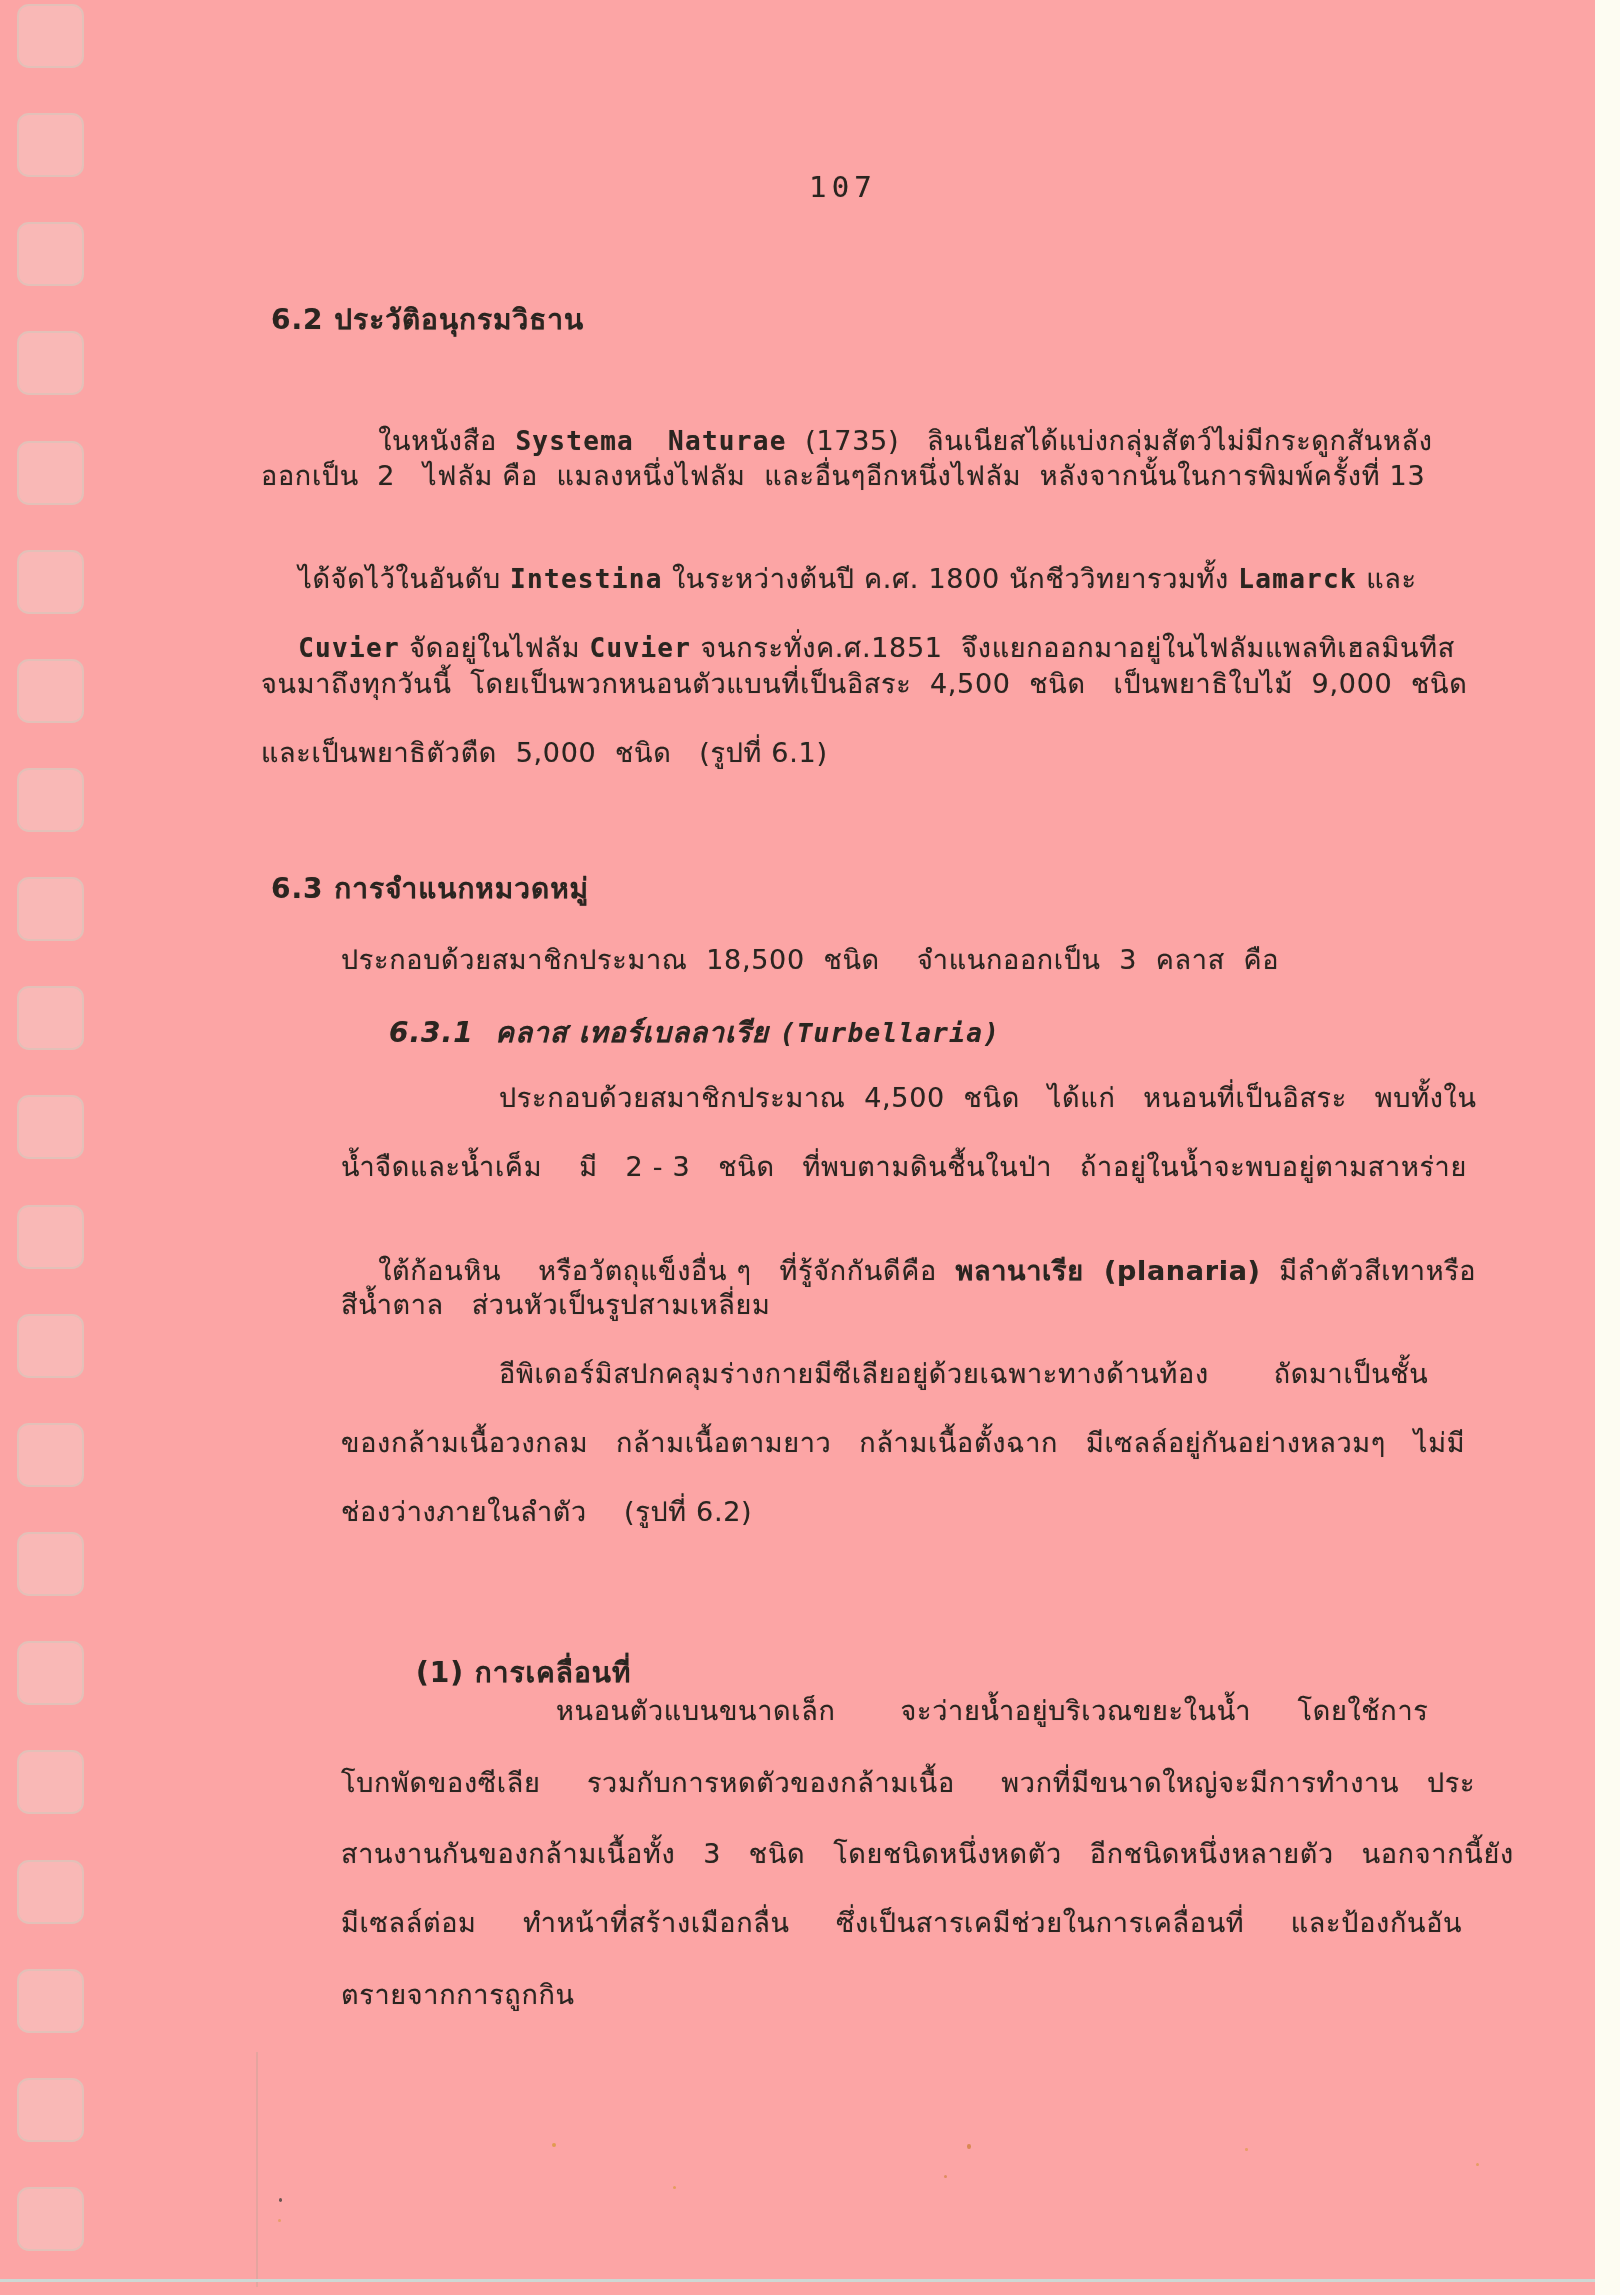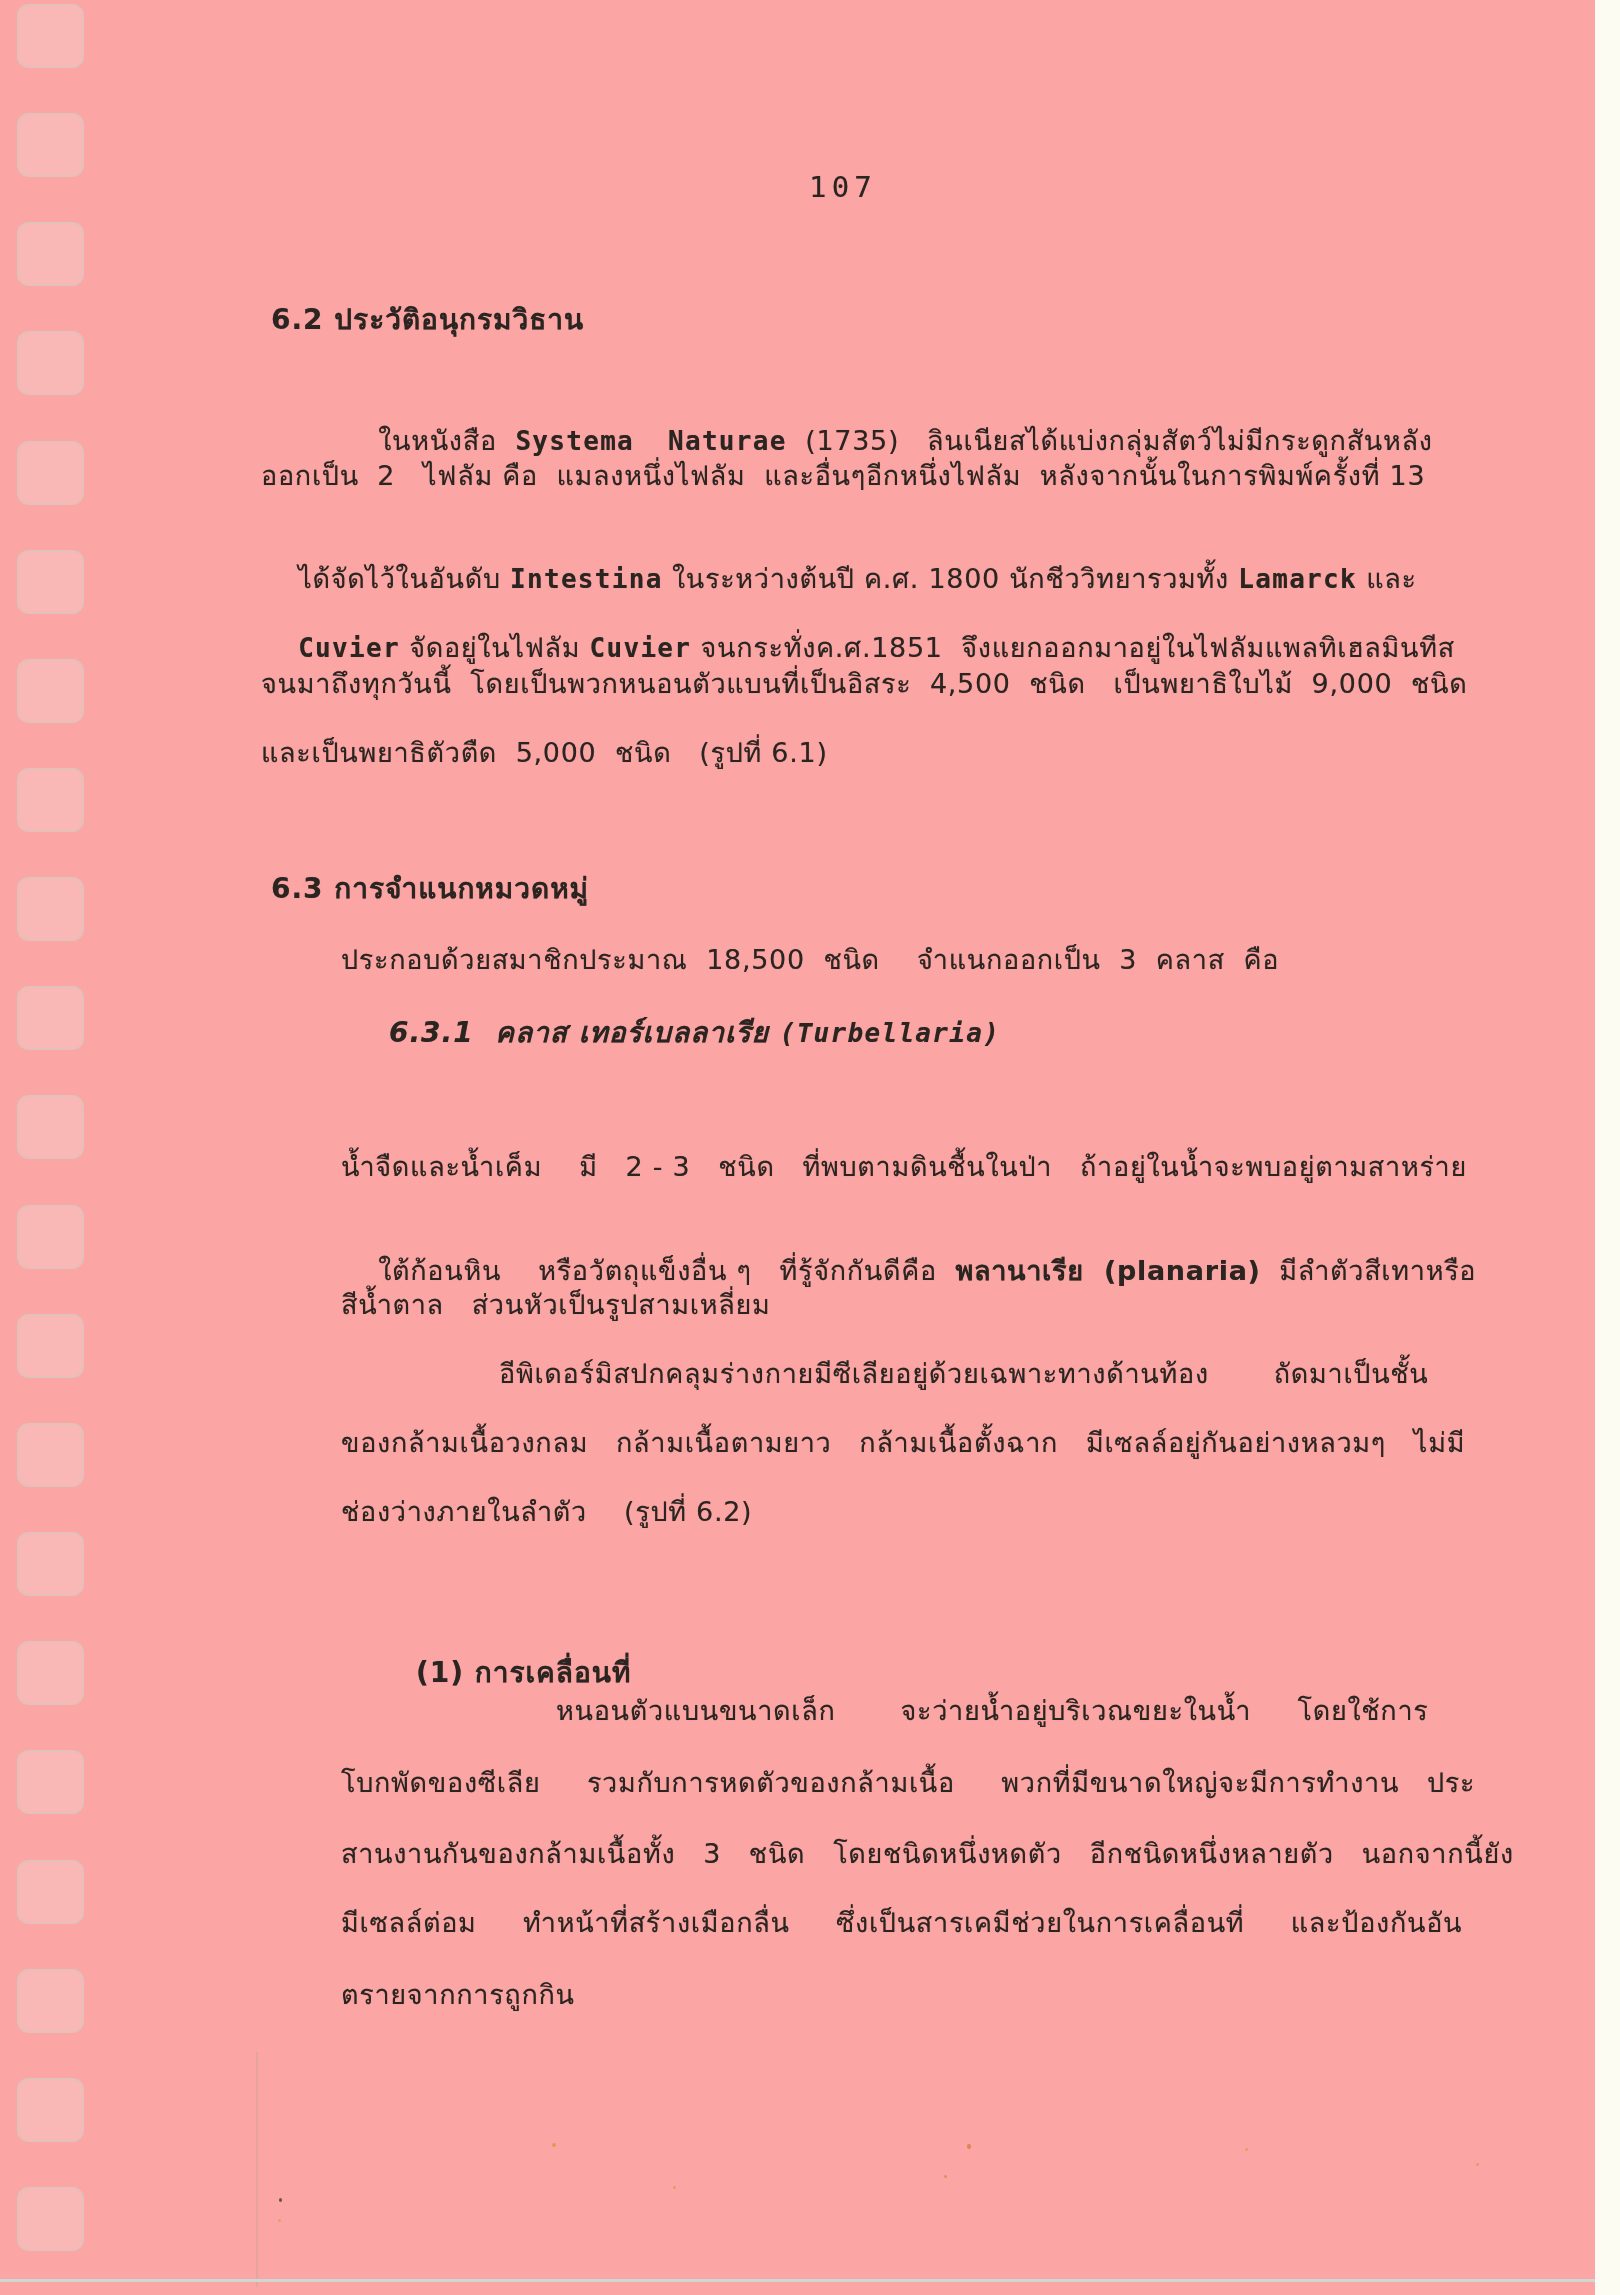--- a/index.html
+++ b/index.html
@@ -124,20 +124,21 @@
   <div class="line x-cont62" style="top:736px;">และเป็นพยาธิตัวตืด  5,000  ชนิด   (รูปที่ 6.1)</div>
 
   <div class="line heading x-head" style="top:871px;">6.3 การจำแนกหมวดหมู่</div>
 
   <div class="line x-indent" style="top:943px;">ประกอบด้วยสมาชิกประมาณ  18,500  ชนิด    จำแนกออกเป็น  3  คลาส  คือ</div>
 
   <div class="line heading x-631" style="top:980px;font-style:italic;">
     <span>6.3.1  คลาส เทอร์เบลลาเรีย </span><span class="latin">(Turbellaria)</span>
   </div>
 
+  <div class="line x-pb" style="top:1081px;">ประกอบด้วยสมาชิกประมาณ  4,500  ชนิด   ได้แก่   หนอนที่เป็นอิสระ   พบทั้งใน</div>
   <div class="line x-indent" style="top:1150px;">น้ำจืดและน้ำเค็ม    มี   2 - 3   ชนิด   ที่พบตามดินชื้นในป่า   ถ้าอยู่ในน้ำจะพบอยู่ตามสาหร่าย</div>
   <div class="line x-indent" style="top:1220px;">
     <span>ใต้ก้อนหิน    หรือวัตถุแข็งอื่น ๆ   ที่รู้จักกันดีคือ  </span><span class="bold">พลานาเรีย  (planaria)</span><span>  มีลำตัวสีเทาหรือ</span>
   </div>
   <div class="line x-indent" style="top:1288px;">สีน้ำตาล   ส่วนหัวเป็นรูปสามเหลี่ยม</div>
 
   <div class="line x-pb" style="top:1357px;">อีพิเดอร์มิสปกคลุมร่างกายมีซีเลียอยู่ด้วยเฉพาะทางด้านท้อง       ถัดมาเป็นชั้น</div>
   <div class="line x-indent" style="top:1426px;">ของกล้ามเนื้อวงกลม   กล้ามเนื้อตามยาว   กล้ามเนื้อตั้งฉาก   มีเซลล์อยู่กันอย่างหลวมๆ   ไม่มี</div>
   <div class="line x-indent" style="top:1495px;">ช่องว่างภายในลำตัว    (รูปที่ 6.2)</div>
 

